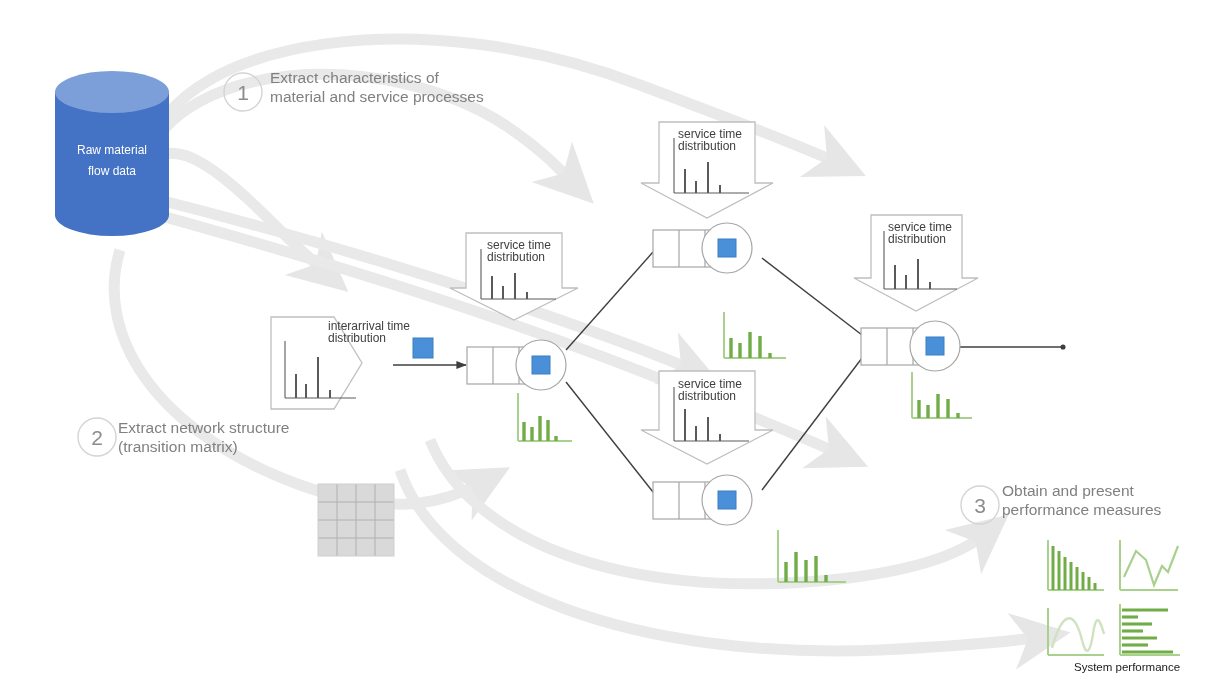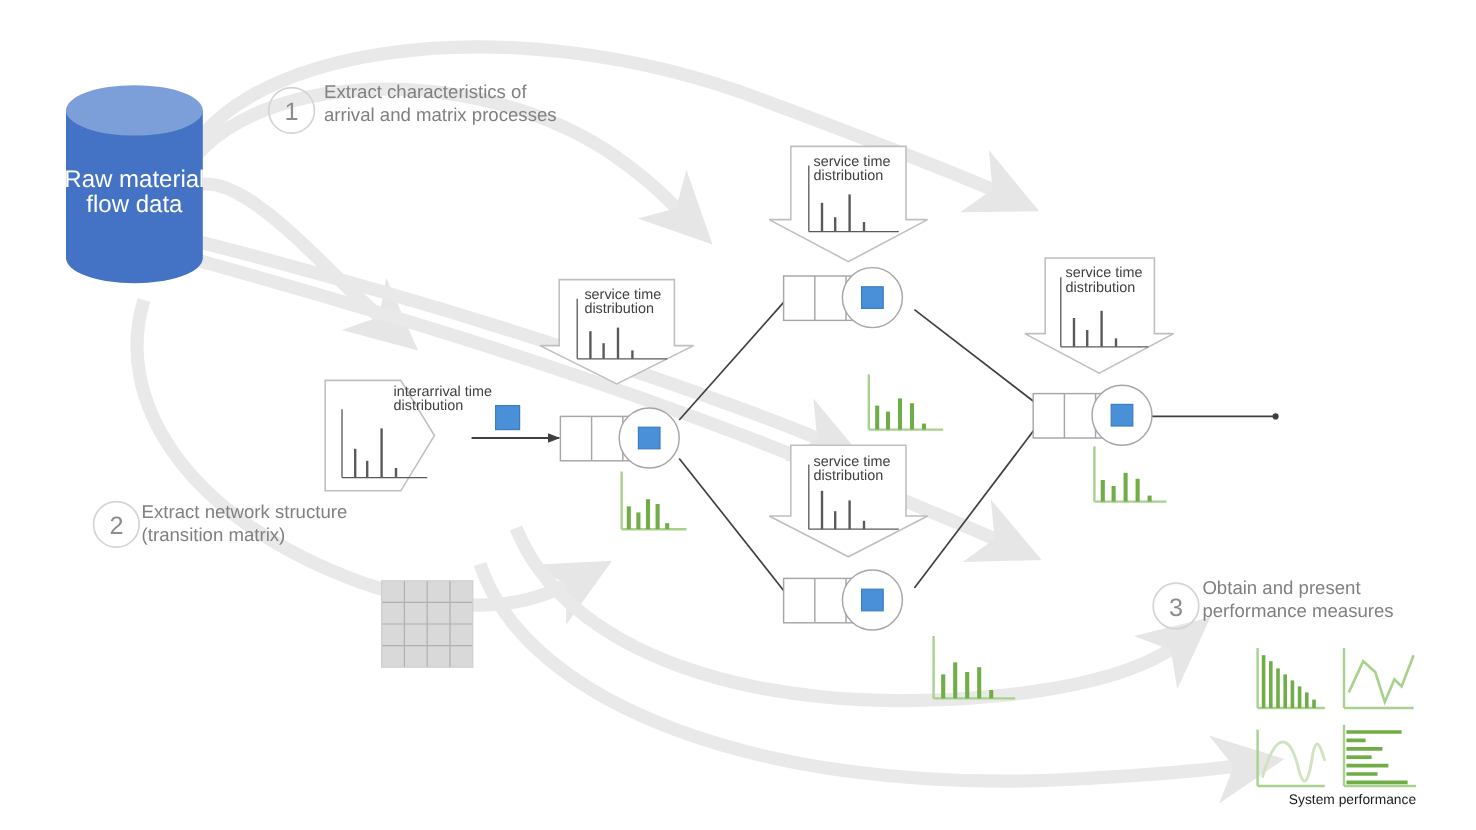--- a/index.html
+++ b/index.html
@@ -5,21 +5,21 @@
 <style>
   html,body{margin:0;padding:0;background:#ffffff;}
   body{width:1230px;height:692px;position:relative;overflow:hidden;
        font-family:"Liberation Sans","DejaVu Sans",sans-serif;}
   #stage{position:absolute;left:0;top:0;width:1230px;height:692px;}
   #stage svg{position:absolute;left:0;top:0;width:1230px;height:692px;}
   .layer-arrows{z-index:1;}
   .layer-main{z-index:2;}
   .lbl{position:absolute;z-index:3;color:#808080;}
   .step-text{font-size:15.5px;line-height:19px;color:#808080;white-space:pre-line;}
-  .cyl-text{position:absolute;z-index:4;color:#ffffff;font-size:20px;line-height:21px;
+  .cyl-text{position:absolute;z-index:4;color:#ffffff;font-size:12px;line-height:21px;
             text-align:center;white-space:pre-line;width:160px;}
   .dist-cap{position:absolute;z-index:4;font-size:12px;line-height:12px;color:#404040;
             white-space:pre-line;}
   .sysperf-cap{position:absolute;z-index:4;font-size:11.5px;color:#1a1a1a;font-weight:normal;}
 </style>
 </head>
 <body>
 
 <div id="stage">
 
@@ -295,21 +295,21 @@
           <path d="M1122,652 L1173,652"></path>
         </g>
       </g>
     </g>
   </svg>
 
   <div class="cyl-text" style="left:32px;top:140px;">Raw material
 flow data</div>
 
   <div class="lbl step-text" style="left:270px;top:68px;width:240px;">Extract characteristics of
-arrival and matrix processes</div>
+material and service processes</div>
 
   <div class="lbl step-text" style="left:118px;top:418px;width:230px;">Extract network structure
 (transition matrix)</div>
 
   <div class="lbl step-text" style="left:1002px;top:481px;width:200px;">Obtain and present
 performance measures</div>
 
   <div class="dist-cap" style="left:283px;top:320px;width:90px;margin-left:45px;">interarrival time
 distribution</div>
 

